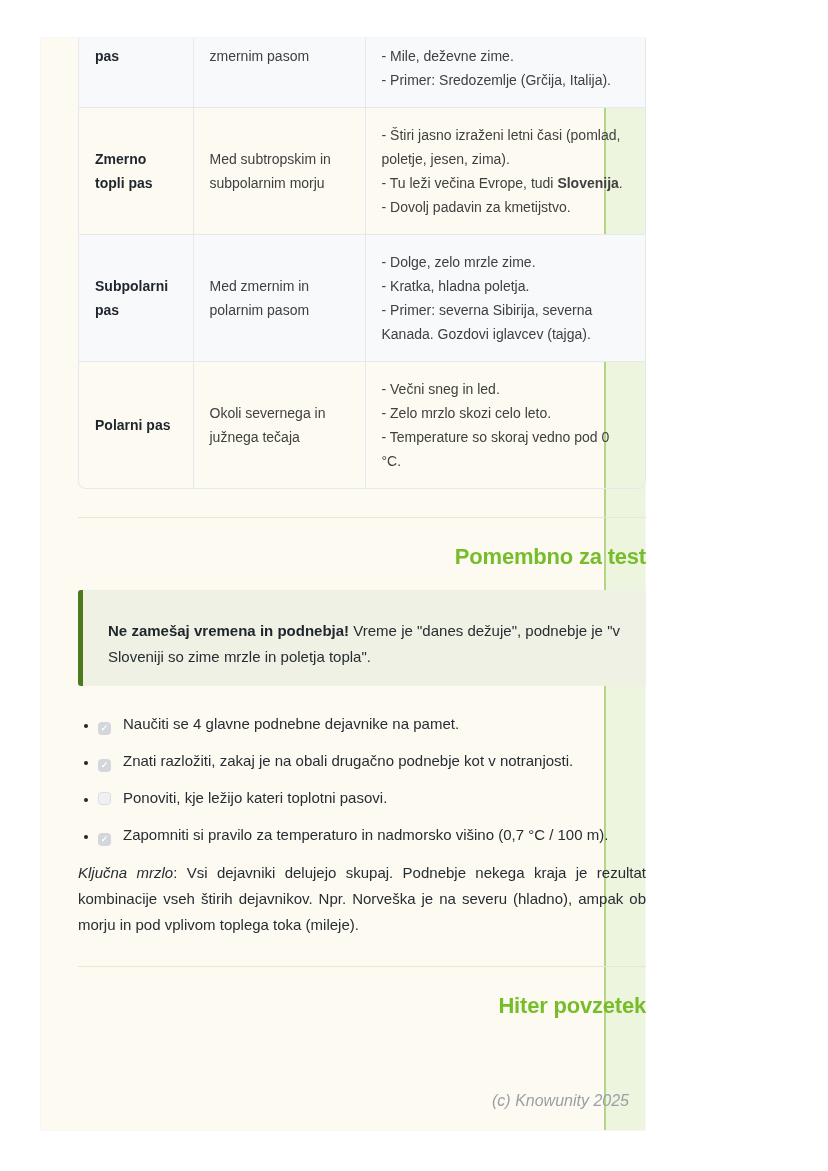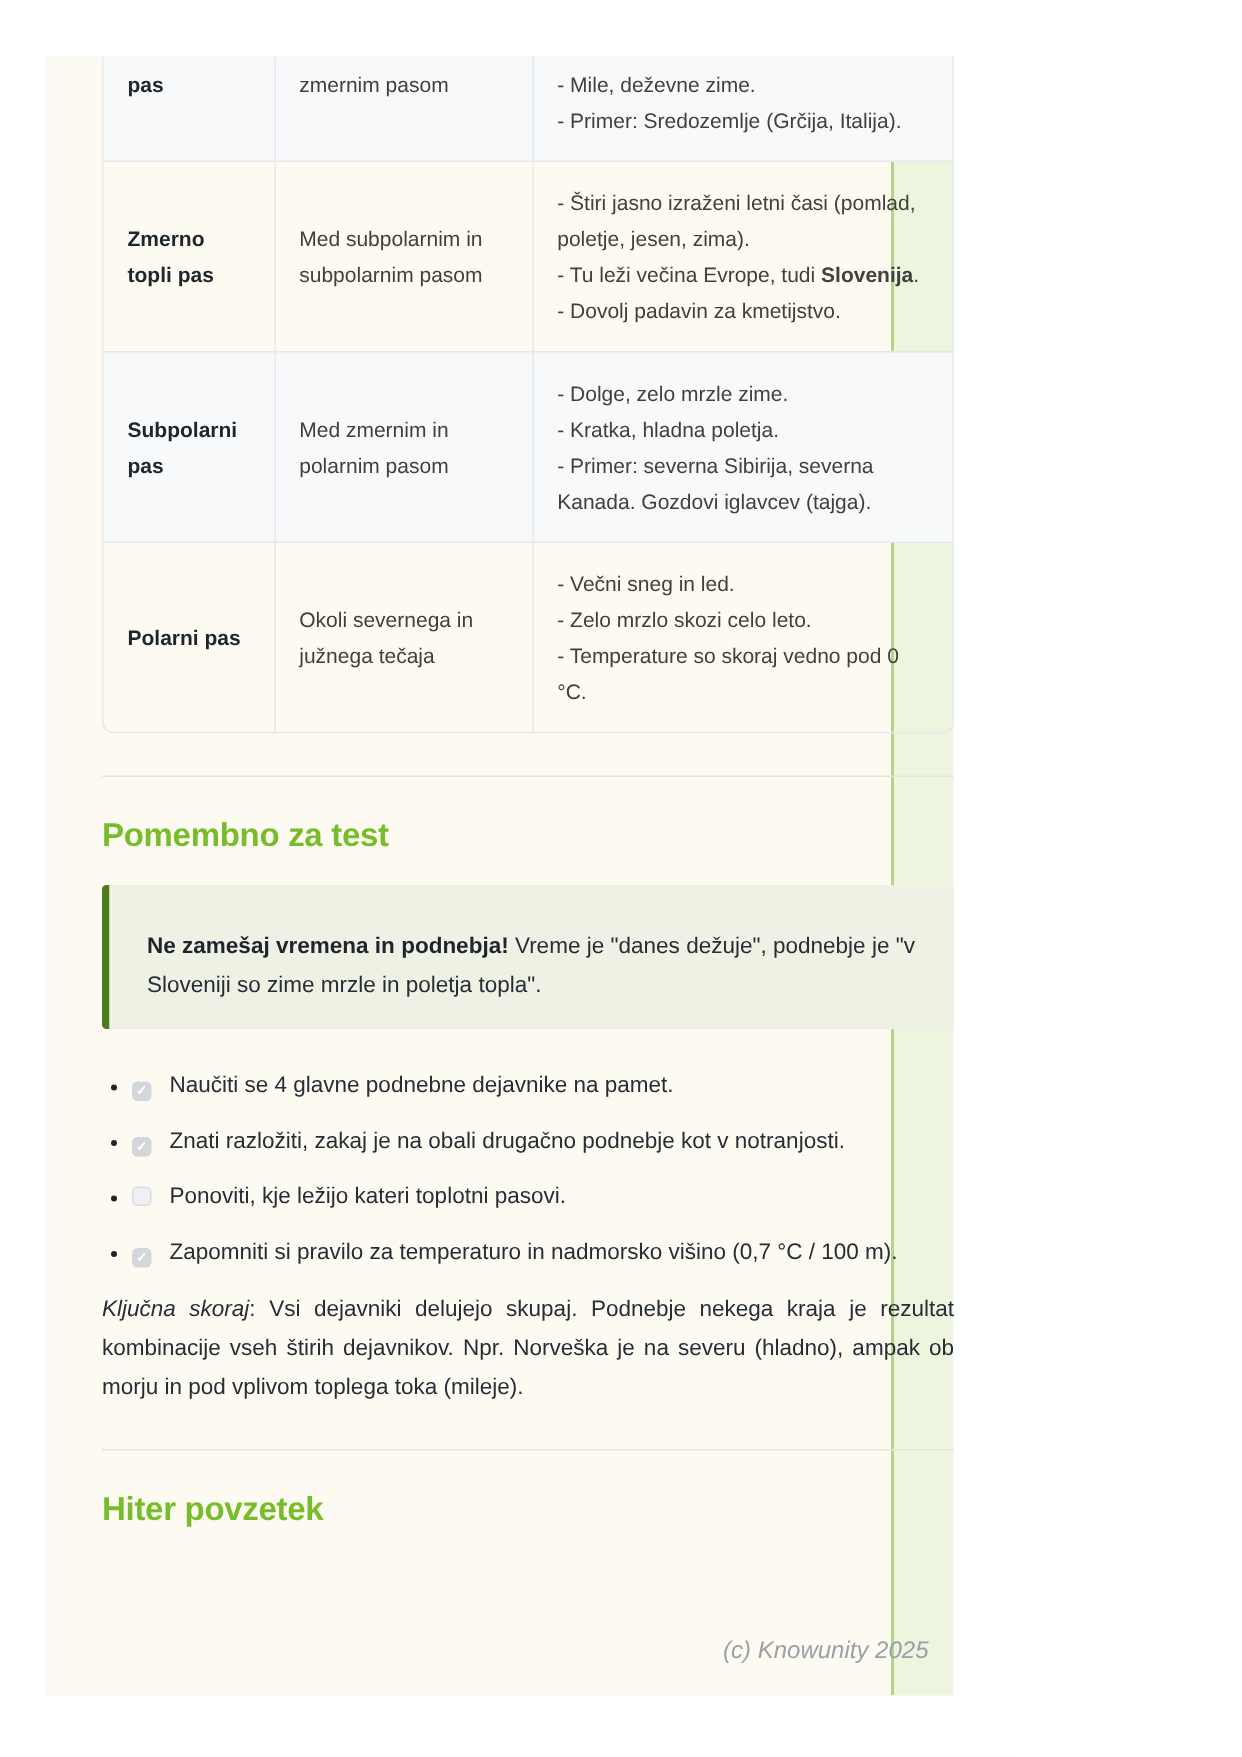--- a/index.html
+++ b/index.html
@@ -14,21 +14,21 @@
     --text-dark:#272d34;
     --watermark-gray:#9aa0a6;
   }
   *{box-sizing:border-box;}
   html,body{margin:0;padding:0;}
   body{
     width:828px;height:1171px;background:#ffffff;position:relative;
     font-family:"Liberation Sans",sans-serif;color:var(--text-dark);
   }
   .card{
-    position:absolute;left:31px;top:38px;width:604px;height:1092px;
+    position:absolute;left:41px;top:38px;width:604px;height:1092px;
     background:var(--card-bg);
     box-shadow:0 0 0 1px rgba(120,110,70,0.06);
   }
   .stripe{
     position:absolute;top:0;right:0;bottom:0;width:41px;
     background:var(--stripe-bg);border-left:2px solid var(--stripe-line);
   }
   .content{position:absolute;left:37px;top:0;width:568px;}
 
   
@@ -45,21 +45,21 @@
   }
   td:first-child{border-left:none;font-weight:700;color:#1e252d;}
   tr:first-child td{border-top:none;vertical-align:top;padding-top:6px;}
   tr.alt{background:var(--row-alt-bg);}
   .feat span,.feat b{white-space:pre-wrap;}
 
   hr.divider{border:none;border-top:1px solid #e8e5da;margin:28px 0 0;}
 
   h2.sec-title{
     margin:26px 0 0;font-size:22px;font-weight:700;
-    color:var(--accent-green);letter-spacing:-0.2px;
+    color:var(--accent-green);letter-spacing:-0.2px;text-align:right;
   }
 
   .callout{
     margin-top:20px;background:var(--callout-bg);
     border-left:5px solid var(--callout-border);border-radius:3px;
     padding:28px 26px 16px 25px;font-size:15px;line-height:26px;
     text-align:justify;color:var(--text-dark);
   }
   .callout b{color:#1e252d;}
   .callout span{white-space:pre-wrap;}
@@ -104,21 +104,21 @@
           <tr class="alt">
             <td>pas</td>
             <td>zmernim pasom</td>
             <td>
               <div class="feat"><span>- Mile, deževne zime.</span></div>
               <div class="feat"><span>- Primer: Sredozemlje (Grčija, Italija).</span></div>
             </td>
           </tr>
           <tr>
             <td>Zmerno topli pas</td>
-            <td>Med subpolarnim in subpolarnim pasom</td>
+            <td>Med subtropskim in subpolarnim morju</td>
             <td>
               <div class="feat"><span>- Štiri jasno izraženi letni časi (pomlad, poletje, jesen, zima).</span></div>
               <div class="feat"><span>- Tu leži večina Evrope, tudi </span><b>Slovenija</b><span>.</span></div>
               <div class="feat"><span>- Dovolj padavin za kmetijstvo.</span></div>
             </td>
           </tr>
           <tr class="alt">
             <td>Subpolarni pas</td>
             <td>Med zmernim in polarnim pasom</td>
             <td>
@@ -157,21 +157,21 @@
       </li>
       <li>
         <span class="checkbox"></span><span>Ponoviti, kje ležijo kateri toplotni pasovi.</span>
       </li>
       <li>
         <span class="checkbox checked"></span><span>Zapomniti si pravilo za temperaturo in nadmorsko višino (0,7 °C / 100 m).</span>
       </li>
     </ul>
 
     <p class="key-idea">
-      <i>Ključna skoraj</i><span>: Vsi dejavniki delujejo skupaj. Podnebje nekega kraja je rezultat kombinacije vseh štirih dejavnikov. Npr. Norveška je na severu (hladno), ampak ob morju in pod vplivom toplega toka (mileje).</span>
+      <i>Ključna mrzlo</i><span>: Vsi dejavniki delujejo skupaj. Podnebje nekega kraja je rezultat kombinacije vseh štirih dejavnikov. Npr. Norveška je na severu (hladno), ampak ob morju in pod vplivom toplega toka (mileje).</span>
     </p>
 
     <hr class="divider">
 
     <h2 class="sec-title">Hiter povzetek</h2>
 
   </div>
 
   <div class="watermark">(c) Knowunity 2025</div>
 </div>

